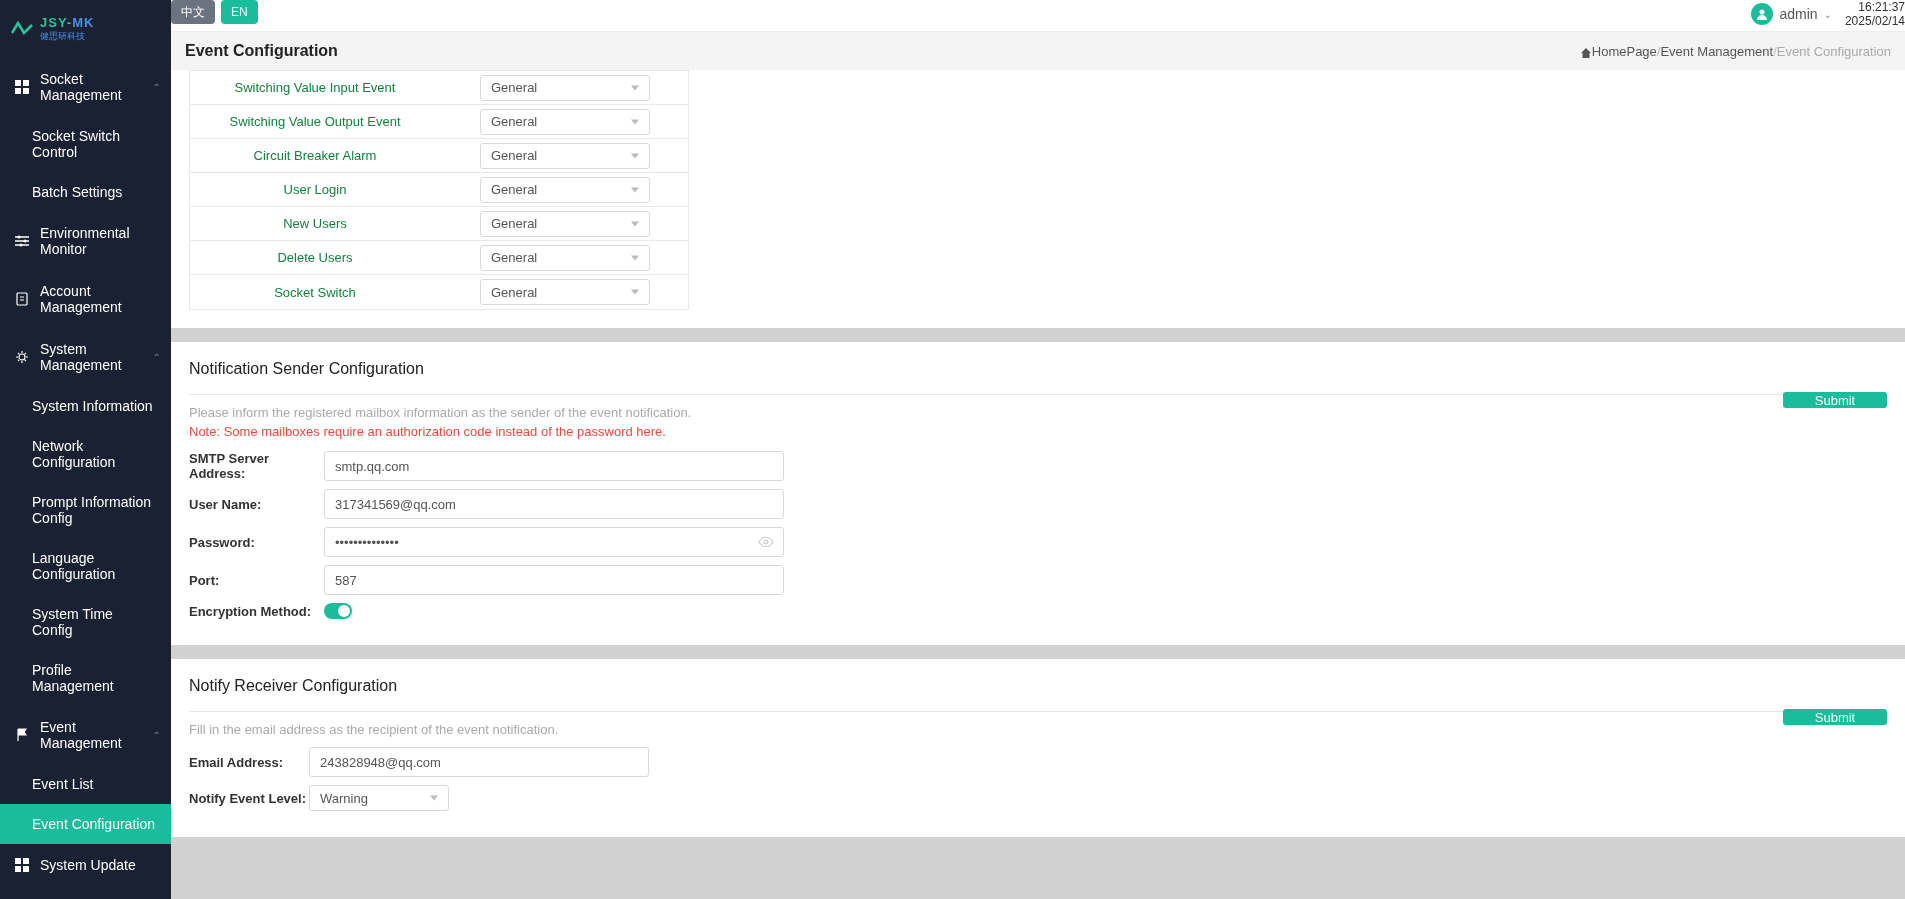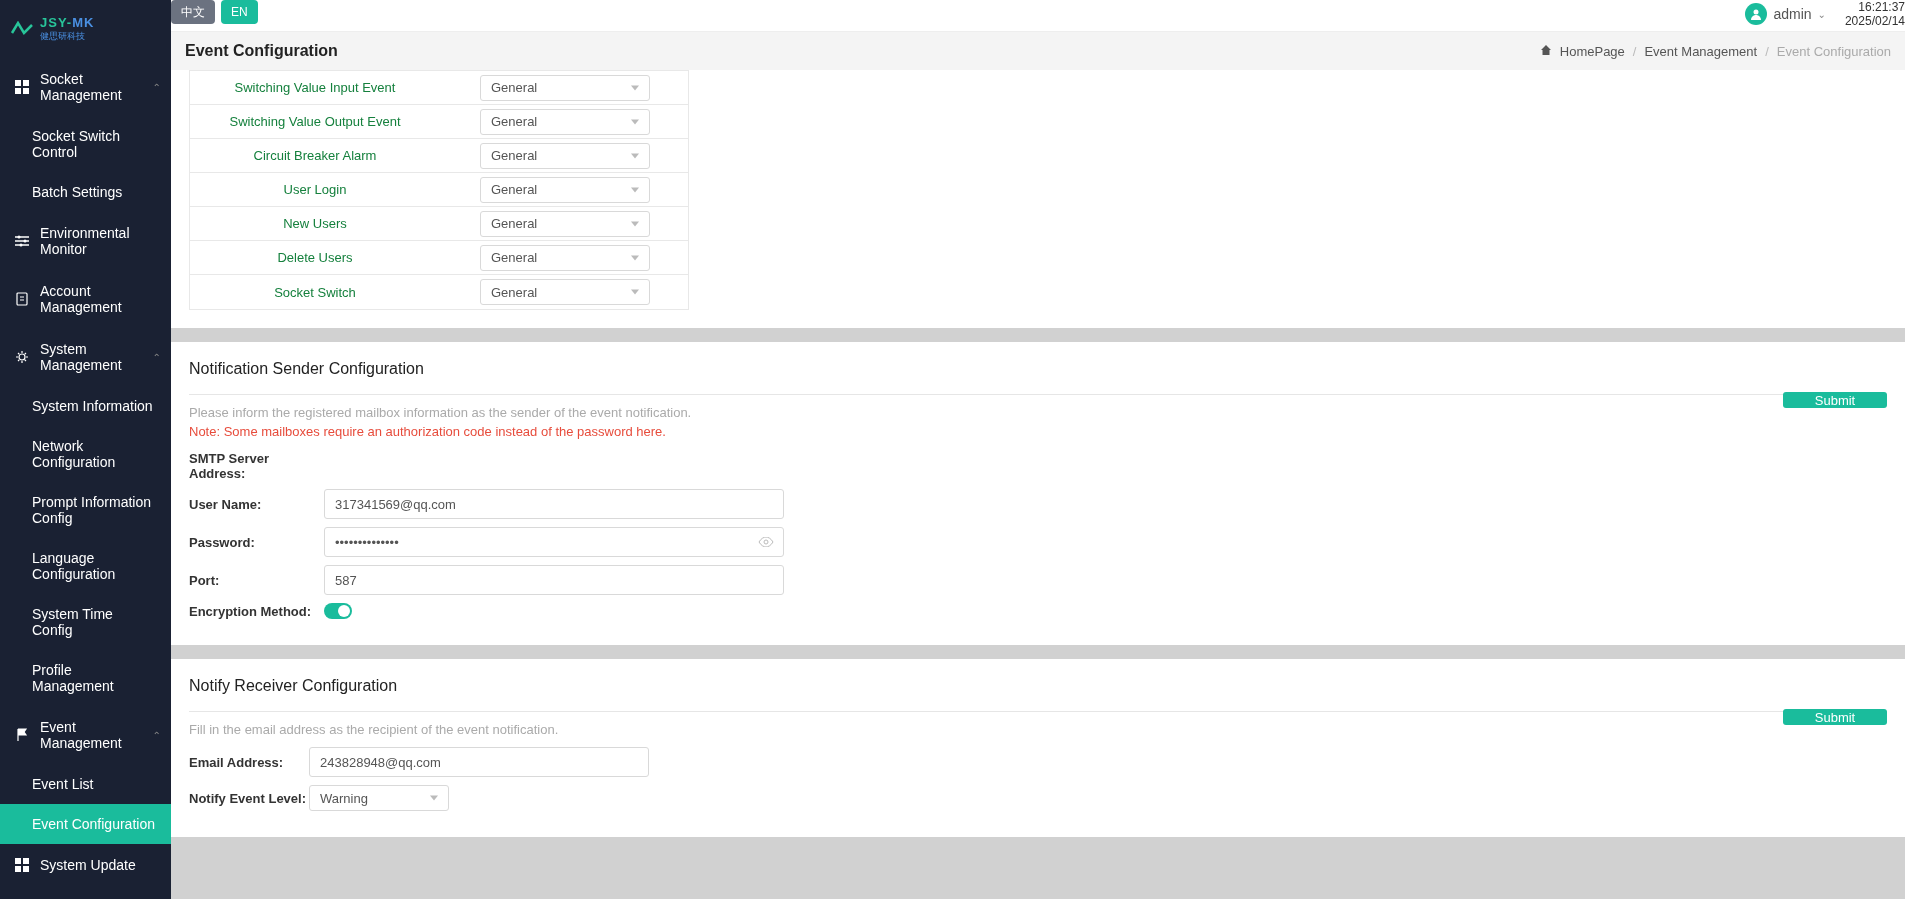--- a/index.html
+++ b/index.html
@@ -15,27 +15,27 @@
 .nav-item { display: flex; align-items: center; padding: 13px 14px; color: #fff; font-size: 14px; cursor: pointer; position: relative; }
 .nav-item .nav-icon { width: 16px; height: 16px; margin-right: 10px; flex-shrink: 0; display: flex; align-items: center; justify-content: center; }
 .nav-item .expand { position: absolute; right: 10px; font-size: 10px; color: #888; }
 .nav-sub { padding: 12px 14px 12px 32px; color: #fff; font-size: 14px; cursor: pointer; }
 .nav-sub.active { background: #1abc9c; }
 .main { flex: 1; display: flex; flex-direction: column; background: #fff; overflow: hidden; }
 .topbar { height: 32px; background: #fff; display: flex; align-items: flex-start; padding: 0 0; border-bottom: 1px solid #eee; }
 .lang-btn { height: 24px; padding: 0 10px; margin-right: 6px; border-radius: 4px; border: none; font-size: 12px; cursor: pointer; color: #fff; }
 .lang-zh { background: #6b7280; }
 .lang-en { background: #1abc9c; }
-.topbar-right { margin-left: auto; display: flex; align-items: center; gap: 19px; }
+.topbar-right { margin-left: auto; display: flex; align-items: center; gap: 13px; }
 .user-chip { display: flex; align-items: center; gap: 6px; color: #555; cursor: pointer; }
 .avatar { width: 22px; height: 22px; border-radius: 50%; background: #1abc9c; display: flex; align-items: center; justify-content: center; }
 .datetime { text-align: right; font-size: 12px; color: #333; line-height: 1.2; }
 .titlebar { height: 38px; background: #f4f4f4; display: flex; align-items: center; padding: 0 14px; }
 .titlebar h2 { font-size: 16px; font-weight: 600; color: #222; }
-.breadcrumb { margin-left: auto; font-size: 13px; color: #555; display: flex; align-items: flex-start; gap: 8px; }
+.breadcrumb { margin-left: auto; font-size: 13px; color: #555; display: flex; align-items: flex-end; }
 .breadcrumb .sep { color: #bbb; }
 .breadcrumb .current { color: #aaa; }
 .content { flex: 1; overflow-y: auto; background: #d1d1d1; }
 .card { background: #fff; margin-bottom: 14px; padding: 18px; }
 .card:first-child { padding-top: 0; }
 .event-table { width: 500px; border: 1px solid #e8e8e8; }
 .event-row { display: flex; border-bottom: 1px solid #e8e8e8; height: 34px; align-items: center; }
 .event-row:last-child { border-bottom: none; }
 .event-label { width: 250px; text-align: center; font-size: 13px; color: #15803d; }
 .event-select { width: 170px; margin-left: 40px; }
@@ -246,20 +246,21 @@
       </div>
 
       <div class="card rel">
         <div class="card-title">Notification Sender Configuration</div>
         <hr class="hr">
         <button class="submit-btn">Submit</button>
         <div class="hint">Please inform the registered mailbox information as the sender of the event notification.</div>
         <div class="note">Note: Some mailboxes require an authorization code instead of the password here.</div>
         <div class="form-row">
           <div class="form-label">SMTP Server Address:</div>
+          <input class="input" value="smtp.qq.com" style="">
         </div>
         <div class="form-row">
           <div class="form-label">User Name:</div>
           <input class="input" value="317341569@qq.com" style="">
         </div>
         <div class="form-row">
           <div class="form-label">Password:</div>
           <div class="pwd-wrap">
             <input class="input pwd" value="••••••••••••••" style="">
             <span class="eye-icon">

